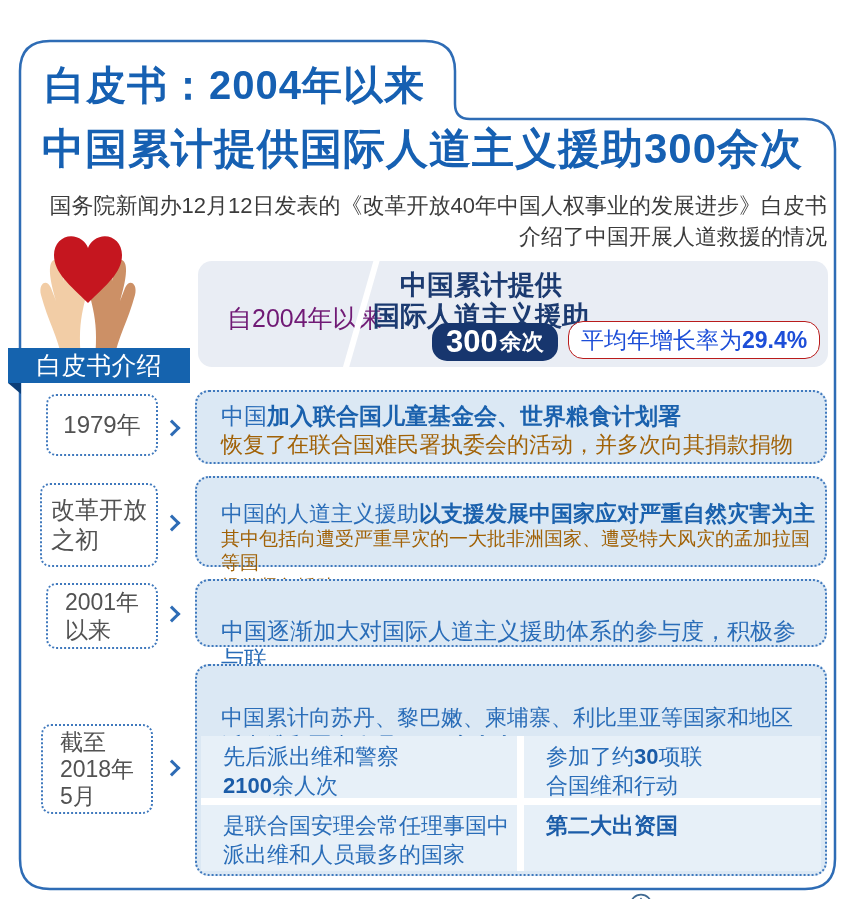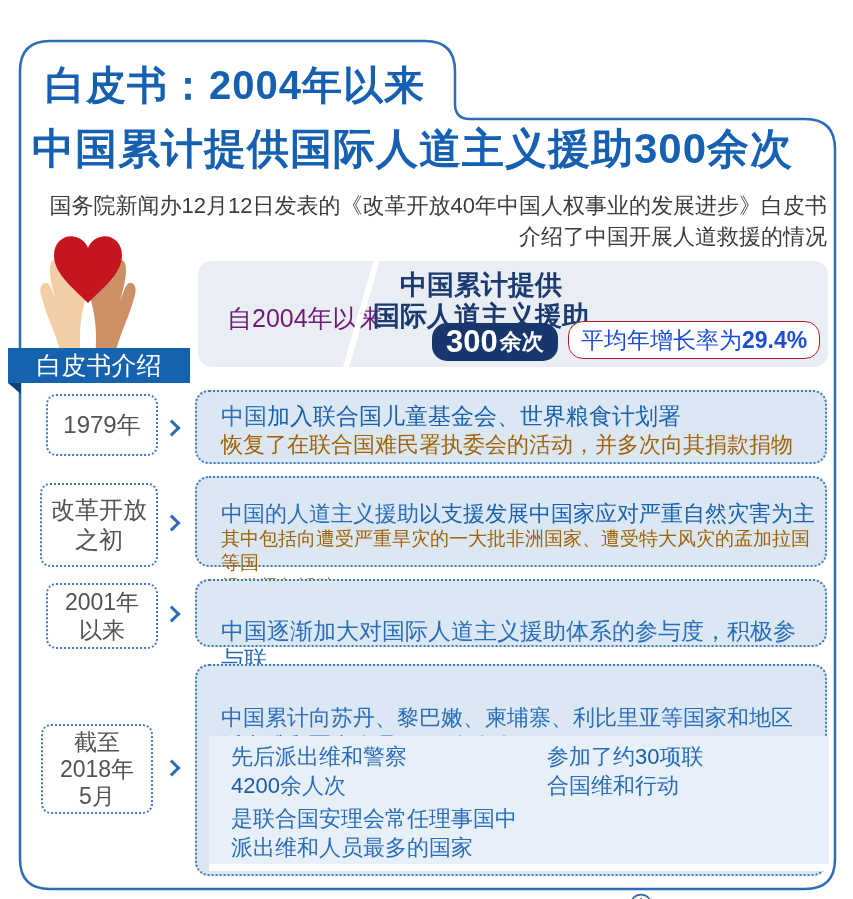--- a/index.html
+++ b/index.html
@@ -10,21 +10,21 @@
   }
   .abs{position:absolute;}
   .preline{white-space:pre-line;}
 
   
   #frame-svg{position:absolute;left:0;top:0;width:853px;height:899px;}
 
   
   .title{font-weight:bold;color:#1660b2;letter-spacing:1px;}
   #title1{left:45px;top:34px;font-size:40px;}
-  #title2{left:32px;top:97px;font-size:42px;}
+  #title2{left:42px;top:97px;font-size:42px;}
   #subtitle{right:26px;top:166px;width:800px;text-align:right;
     font-size:22px;line-height:31px;color:#3b3b3b;}
 
   
   #hands{left:26px;top:197px;width:124px;height:138px;}
 
   
   #card{left:198px;top:237px;width:630px;height:106px;background:#e9edf4;
     border-radius:14px;overflow:hidden;}
   #card-period{left:29px;top:41px;font-size:25px;color:#701a75;}
@@ -40,47 +40,47 @@
   #growth-pill .val{font-weight:bold;}
 
   
   #badge{left:8px;top:324px;width:182px;height:35px;background:#1563ae;color:#fff;
     font-size:25px;display:flex;align-items:center;justify-content:center;z-index:5;}
   #badge-fold{left:8px;top:359px;width:0;height:0;z-index:4;
     border-top:11px solid #0c3e77;border-left:13px solid transparent;}
 
   
   .ylabel{background:#fff;border:2px dotted #4079bd;border-radius:10px;color:#525252;
-    display:flex;align-items:center;justify-content:center;text-align:center;}
+    display:flex;align-items:center;justify-content:center;}
   .cbox{background:#dbe8f4;border:2px dotted #4079bd;border-radius:14px;box-sizing:border-box;}
   .chev{position:absolute;width:9px;height:9px;border-top:3px solid #2e6cb5;
     border-right:3px solid #2e6cb5;transform:rotate(45deg);}
   .lead-pre{color:#2a6db8;}
-  .b-blue{color:#1a61ad;font-weight:normal;}
+  .b-blue{color:#1a61ad;font-weight:bold;}
   .detail{color:#a16207;}
 
   #label1{left:46px;top:370px;width:108px;height:58px;font-size:24px;}
   #box1{left:195px;top:366px;width:632px;height:74px;padding:10px 10px 0 24px;}
   #box1 .lead{font-size:23px;line-height:29px;}
   #box1 .detail{font-size:22px;line-height:27px;}
 
   #label2{left:40px;top:459px;width:114px;height:80px;font-size:24px;line-height:30px;}
   #box2{left:195px;top:452px;width:632px;height:91px;padding:22px 10px 0 24px;}
   #box2 .lead{font-size:22px;line-height:27px;}
   #box2 .detail{font-size:19px;line-height:24px;}
 
   #label3{left:46px;top:559px;width:108px;height:62px;font-size:23px;line-height:28px;}
   #box3{left:195px;top:555px;width:632px;height:68px;padding:8px 10px 0 24px;
     font-size:23px;line-height:28px;}
 
   #label4{left:41px;top:700px;width:108px;height:86px;font-size:23px;line-height:27px;}
   #box4{left:195px;top:640px;width:632px;height:212px;}
   #box4-intro{left:24px;top:10px;font-size:22px;line-height:28px;}
-  #grid4{left:12px;top:70px;width:620px;height:135px;background:#fff;display:grid;
-    grid-template-columns:316px 1fr;grid-template-rows:62px 66px;}
+  #grid4{left:4px;top:70px;width:620px;height:135px;background:#fff;display:grid;
+    grid-template-columns:316px 1fr;grid-template-rows:62px 66px;gap:7px;}
   .cell{background:#e7f0f8;padding:6px 6px 0 22px;font-size:22px;line-height:29px;
     color:#2a6db8;box-sizing:border-box;}
   .cell .b-blue{color:#1b5ca8;}
 
   
   #footer-logo{left:629px;top:869px;width:24px;height:24px;}
   #footer-credit{left:660px;top:872px;font-size:20px;color:#416a92;}
 </style>
 </head>
 <body>
@@ -156,26 +156,26 @@
 2018年
 5月</div>
   <div class="chev" style="left:166px;top:738px;"></div>
   <div id="box4" class="abs cbox">
     <div id="box4-intro" class="abs preline">
       <span class="lead-pre">中国累计向苏丹、黎巴嫩、柬埔寨、利比里亚等国家和地区
 派出维和军事人员</span><span class="b-blue">3.7万余人次</span>
     </div>
     <div id="grid4" class="abs">
       <div class="cell preline"><span>先后派出维和警察
-</span><span class="b-blue">4200</span><span>余人次</span></div>
+</span><span class="b-blue">2100</span><span>余人次</span></div>
       <div class="cell preline"><span>参加了约</span><span class="b-blue">30</span><span>项联
 合国维和行动</span></div>
       <div class="cell preline"><span>是联合国安理会常任理事国中
 派出维和人员最多的国家</span><span class="b-blue"></span><span></span></div>
-      <div class="cell preline"><span></span></div>
+      <div class="cell preline"><span class="b-blue">第二大出资国</span><span></span></div>
     </div>
   </div>
 
   <svg id="footer-logo" class="abs" viewBox="0 0 24 24">
     <circle cx="12" cy="12" r="10.4" fill="none" stroke="#416a92" stroke-width="1.6"></circle>
     <path d="M12 4.5 C 9 8,8 10,8.5 13 C 9 16,11 17.5,12 19.5 C 13 17.5,15 16,15.5 13 C 16 10,15 8,12 4.5 Z" fill="#416a92"></path>
   </svg>
   <div id="footer-credit" class="abs">新华社发（朱禹制图）</div>
 
 </div>

